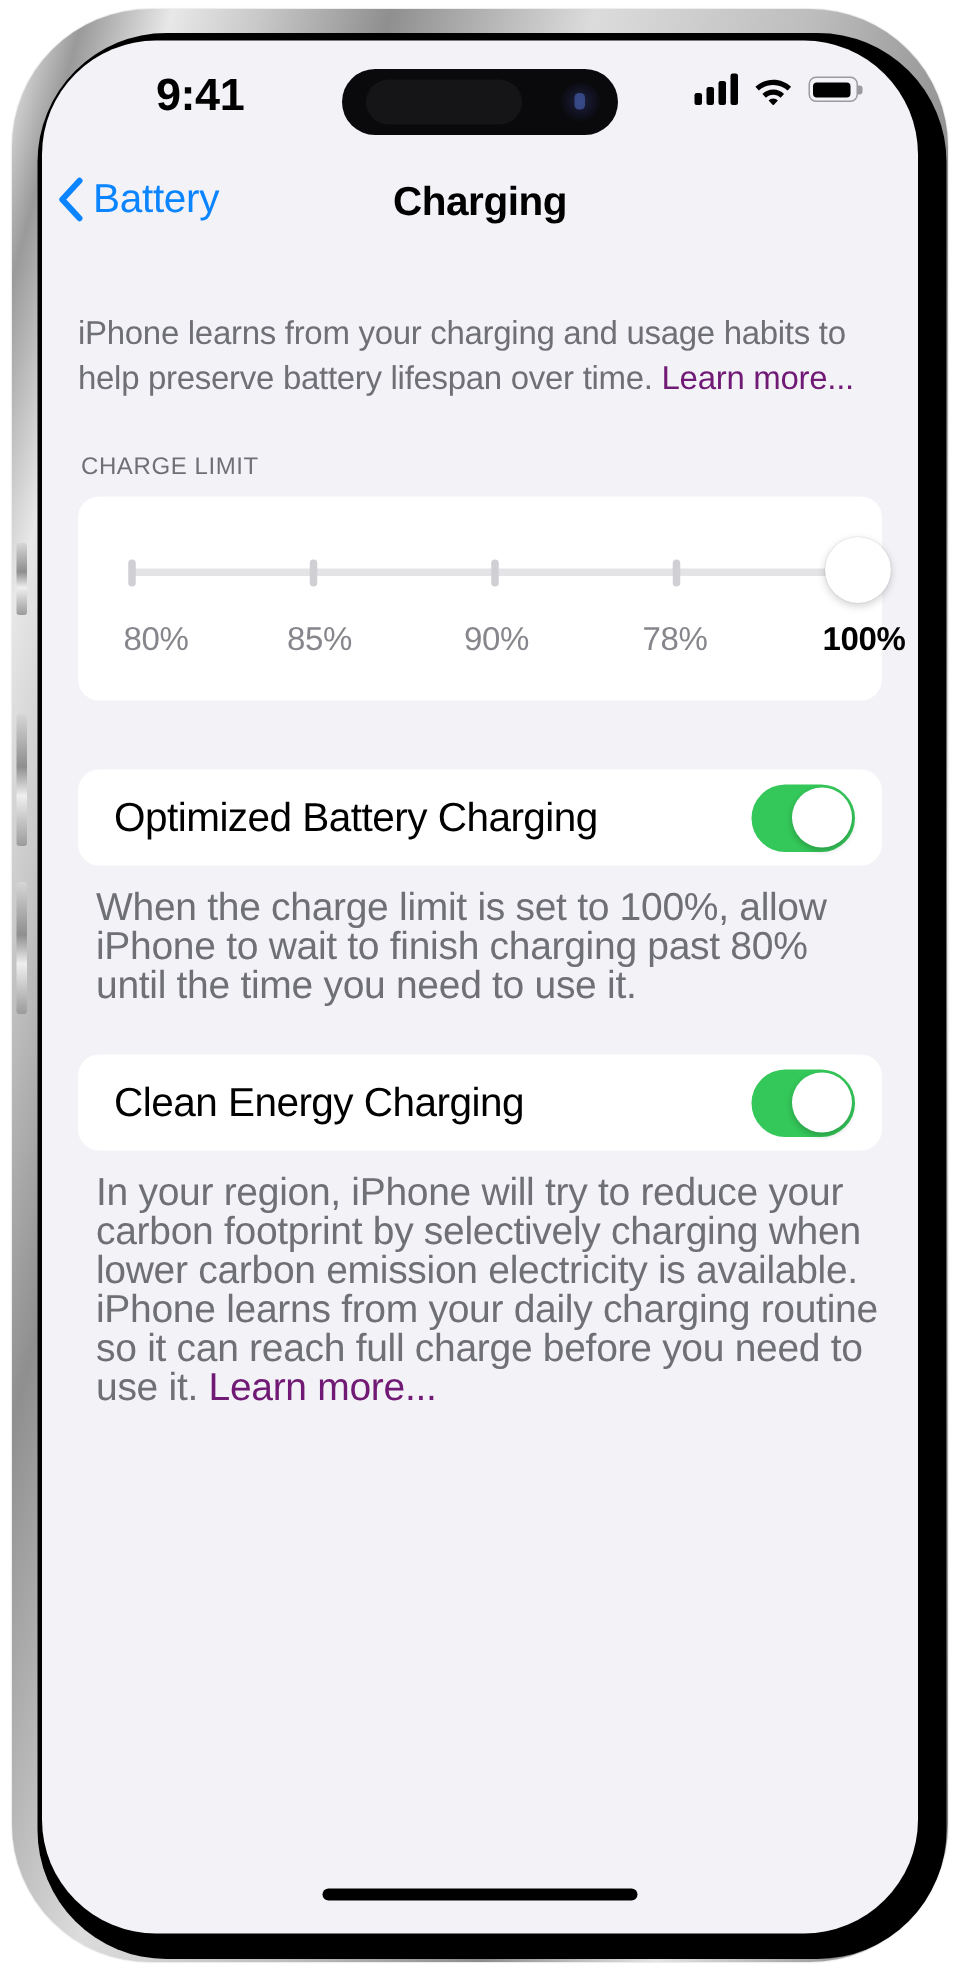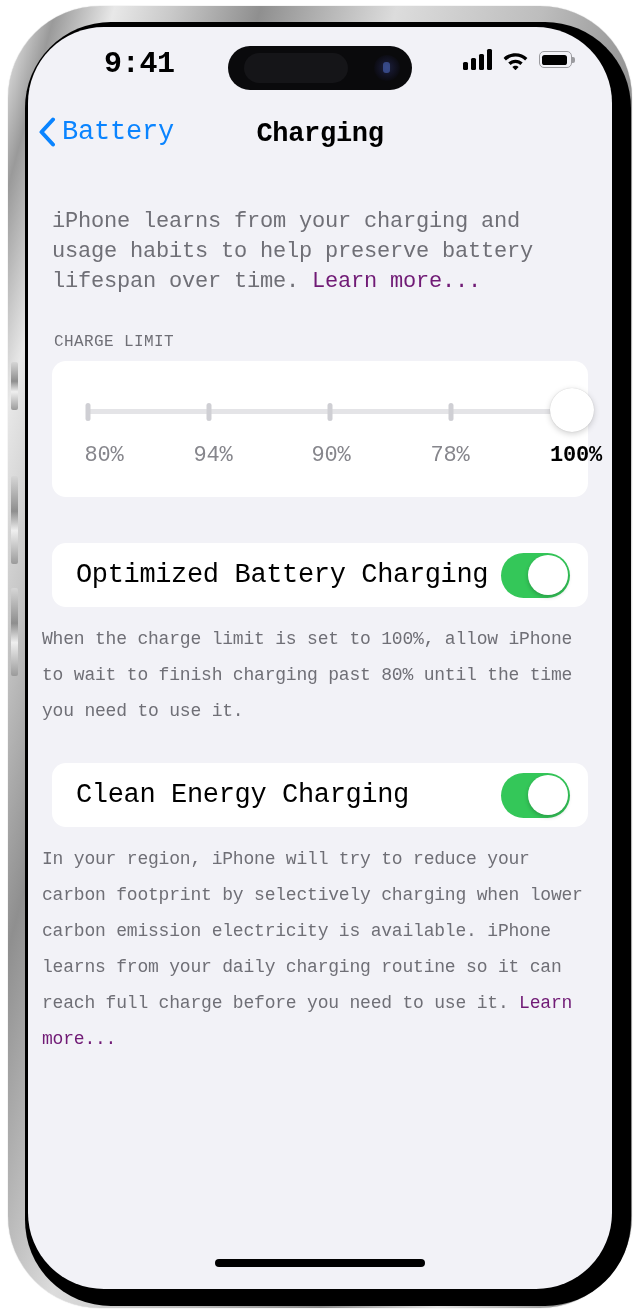--- a/index.html
+++ b/index.html
@@ -2,21 +2,21 @@
 <html><head>
 <meta charset="utf-8">
 <style>
   * { box-sizing: border-box; margin: 0; padding: 0; }
   html, body {
     width: 640px; height: 1314px;
     background: #ffffff;
     font-family: "Liberation Sans", sans-serif;
     overflow: hidden;
   }
-  #stage { position: relative; width: 640px; height: 1314px; background: #ffffff; font-family: Liberation Mono, monospace; }
+  #stage { position: relative; width: 640px; height: 1314px; background: #ffffff; }
 
   
   .phone-outer {
     position: absolute; left: 8px; top: 6px;
     width: 624px; height: 1302px;
     border-radius: 92px;
     background: linear-gradient(105deg,
       #f4f4f4 0%, #9a9a9a 5%, #e8e8e8 11%, #c9c9c9 17%,
       #8f8f8f 26%, #dcdcdc 40%, #bdbdbd 55%, #8c8c8c 68%,
       #e4e4e4 80%, #a8a8a8 90%, #6f6f6f 100%);
@@ -167,22 +167,22 @@
     width: 69px; height: 45px; border-radius: 23px; background: #34C759;
     position: relative; cursor: pointer; flex: none;
   }
   .switch .knob {
     position: absolute; top: 2.5px; right: 2.5px;
     width: 40px; height: 40px; border-radius: 50%; background: #fff;
     box-shadow: 0 2px 4px rgba(0,0,0,.22);
   }
 
   .footnote {
-    margin: 14px 24px 0 14px;
-    font-size: 18px; line-height: 36px; color: #6f6f76; letter-spacing: -0.2px;
+    margin: 14px 24px 0 36px;
+    font-size: 26px; line-height: 26px; color: #6f6f76; letter-spacing: -0.2px;
   }
   .spacer-lg { height: 46px; }
   .spacer-md { height: 34px; }
 
   .home-indicator {
     position: absolute; left: 50%; bottom: 22px; transform: translateX(-50%);
     width: 210px; height: 8px; border-radius: 4px; background: #000;
   }
 </style>
 </head>
@@ -253,21 +253,21 @@
         <div class="slider-wrap">
           <div class="track"></div>
           <div class="tick" style="left:6px"></div>
           <div class="tick" style="left:127px"></div>
           <div class="tick" style="left:248px"></div>
           <div class="tick" style="left:369px"></div>
           <div class="thumb" style="left:490px"></div>
         </div>
         <div class="scale-labels">
           <span class="scale-label" style="left:22px">80%</span>
-          <span class="scale-label" style="left:131px">94%</span>
+          <span class="scale-label" style="left:131px">85%</span>
           <span class="scale-label" style="left:249px">90%</span>
           <span class="scale-label" style="left:368px">78%</span>
           <span class="scale-label sel" style="left:494px">100%</span>
         </div>
       </div>
 
       <div class="spacer-lg"></div>
 
       <div class="card">
         <div class="row">

